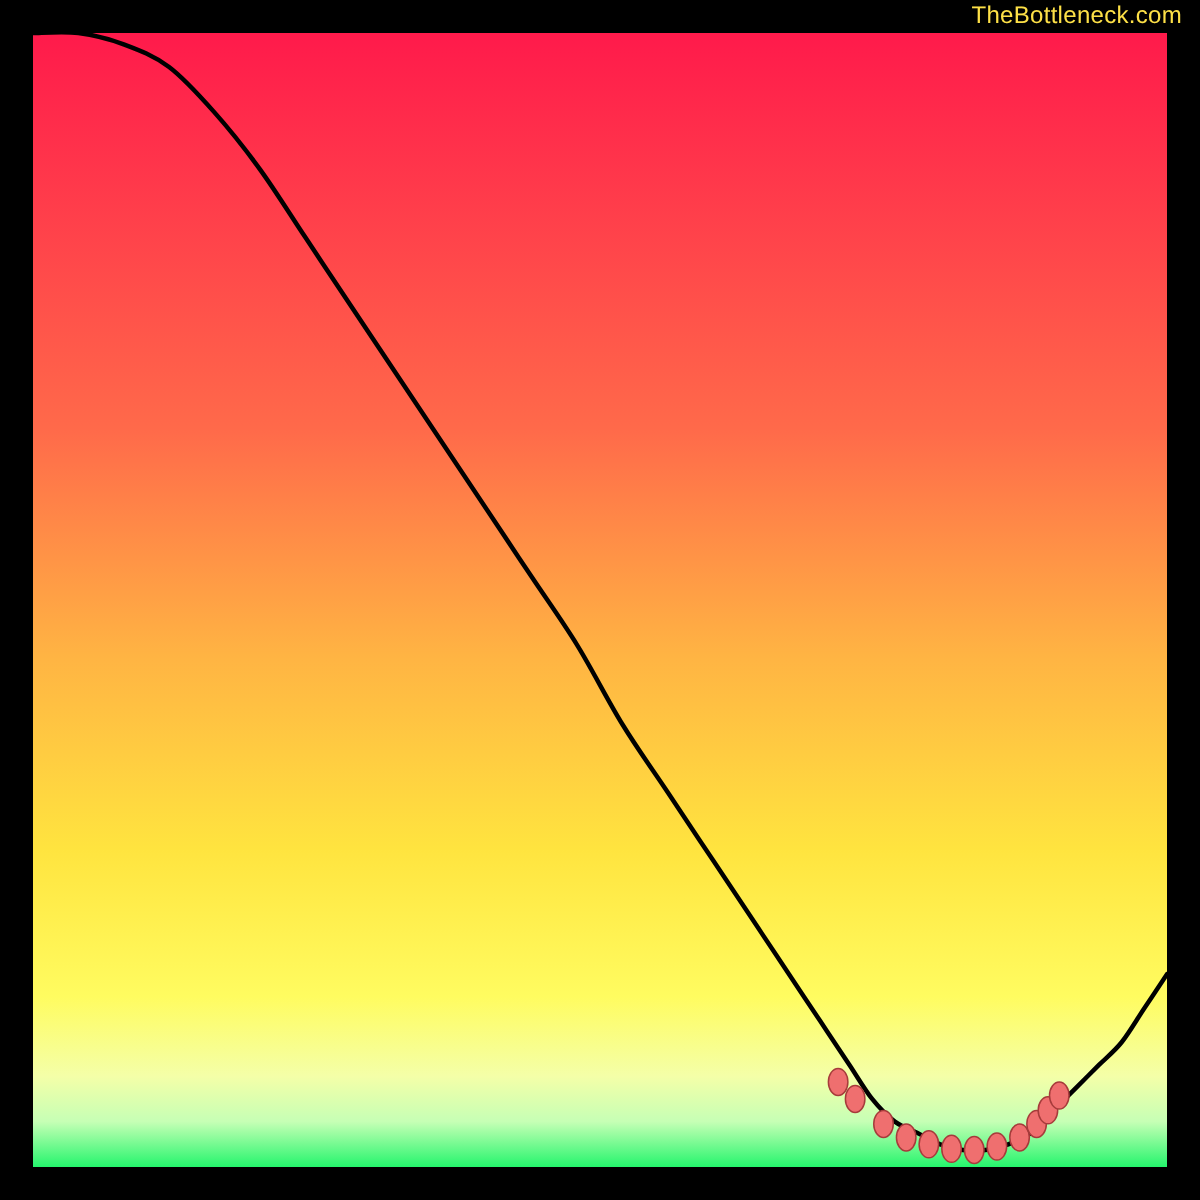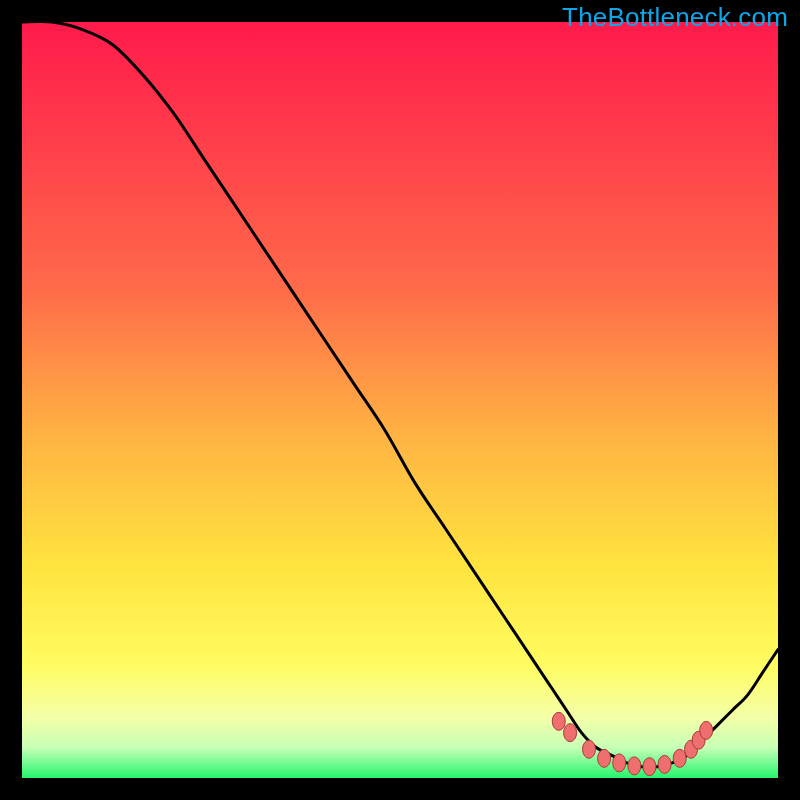--- a/index.html
+++ b/index.html
@@ -23,23 +23,23 @@
     left: 0;
     top: 0;
     width: 756px;
     height: 756px;
   }
   .watermark {
     position: absolute;
     top: 2px;
     right: 12px;
     font-family: Arial, Helvetica, sans-serif;
-    font-size: 26px;
+    font-size: 16px;
     font-weight: 500;
-    color: #0ea5e9;
+    color: #fde047;
     letter-spacing: 0.2px;
   }
   svg {
     display: block;
   }
 </style>
 </head>
 <body>
 
 <div class="frame">

